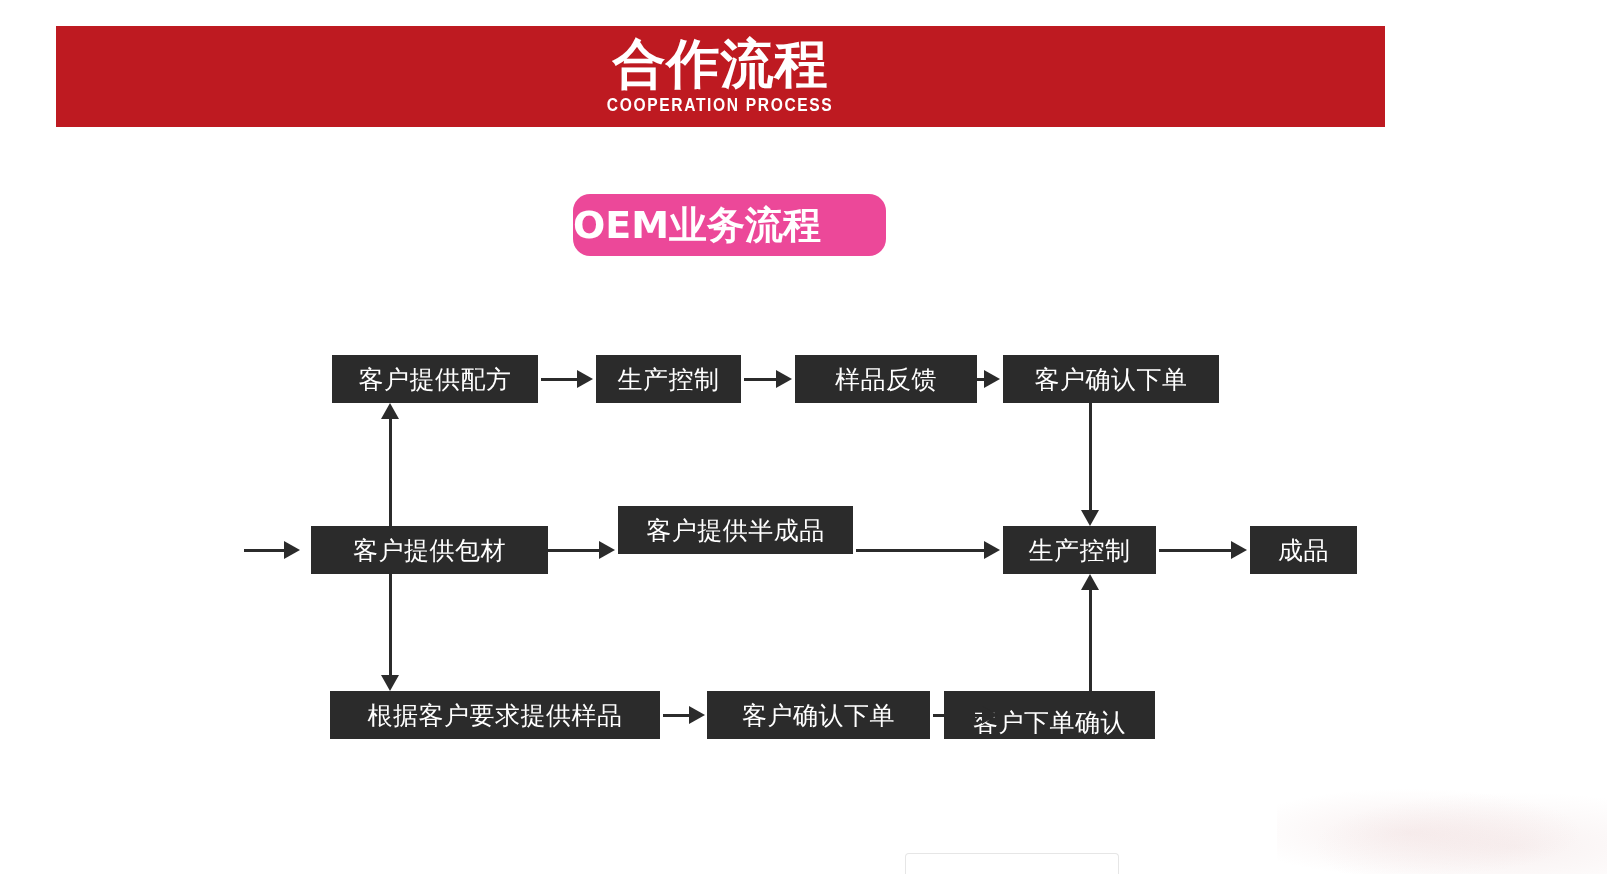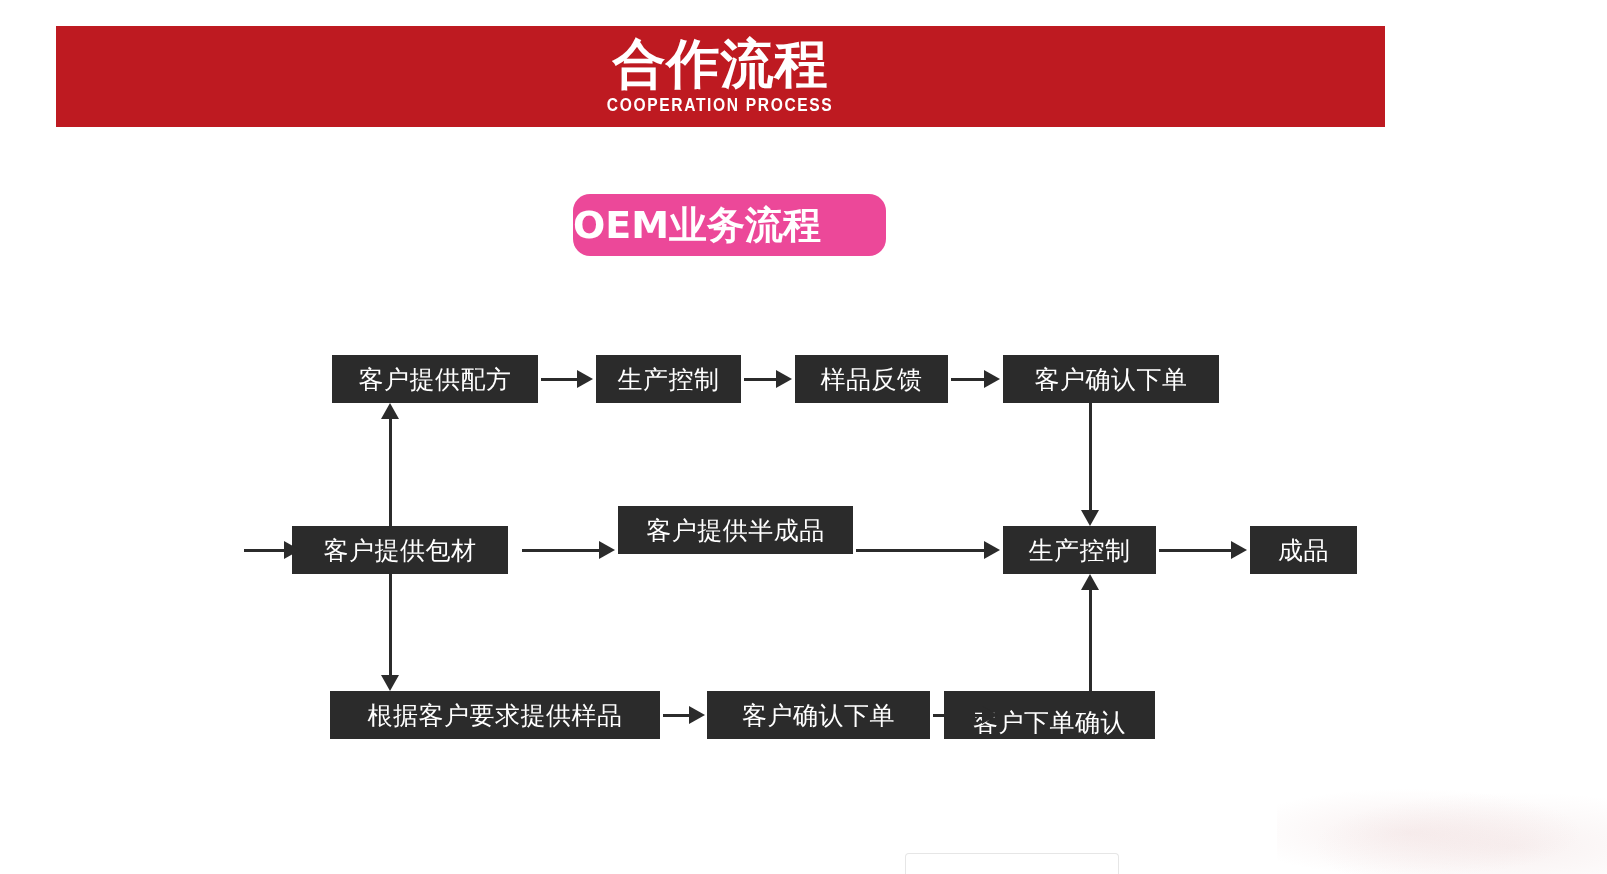--- a/index.html
+++ b/index.html
@@ -194,41 +194,41 @@
   </div>
 
   <div class="flow">
 
     <div class="node" style="left:332px; top:355px; width:206px; height:48px;">
       <span>客户提供配方</span>
     </div>
     <div class="node" style="left:596px; top:355px; width:145px; height:48px;">
       <span>生产控制</span>
     </div>
-    <div class="node" style="left:795px; top:355px; width:153px; height:48px;">
+    <div class="node" style="left:795px; top:355px; width:182px; height:48px;">
       <span>样品反馈</span>
     </div>
     <div class="node" style="left:1003px; top:355px; width:216px; height:48px;">
       <span>客户确认下单</span>
     </div>
 
     <div class="arrow-h" style="left:541px; top:370px; width:52px;">
       <div class="shaft" style="width:36px;"></div>
       <div class="head" style="left:36px;"></div>
     </div>
     <div class="arrow-h" style="left:744px; top:370px; width:48px;">
       <div class="shaft" style="width:32px;"></div>
       <div class="head" style="left:32px;"></div>
     </div>
     <div class="arrow-h" style="left:951px; top:370px; width:49px;">
       <div class="shaft" style="width:33px;"></div>
       <div class="head" style="left:33px;"></div>
     </div>
 
-    <div class="node" style="left:292px; top:526px; width:216px; height:48px;">
+    <div class="node" style="left:311px; top:526px; width:237px; height:48px;">
       <span>客户提供包材</span>
     </div>
     <div class="node" style="left:618px; top:506px; width:235px; height:48px;">
       <span>客户提供半成品</span>
     </div>
     <div class="node" style="left:1003px; top:526px; width:153px; height:48px;text-align:right;">
       <span>生产控制</span>
     </div>
     <div class="node" style="left:1250px; top:526px; width:107px; height:48px;text-align:right;">
       <span>成品</span>

